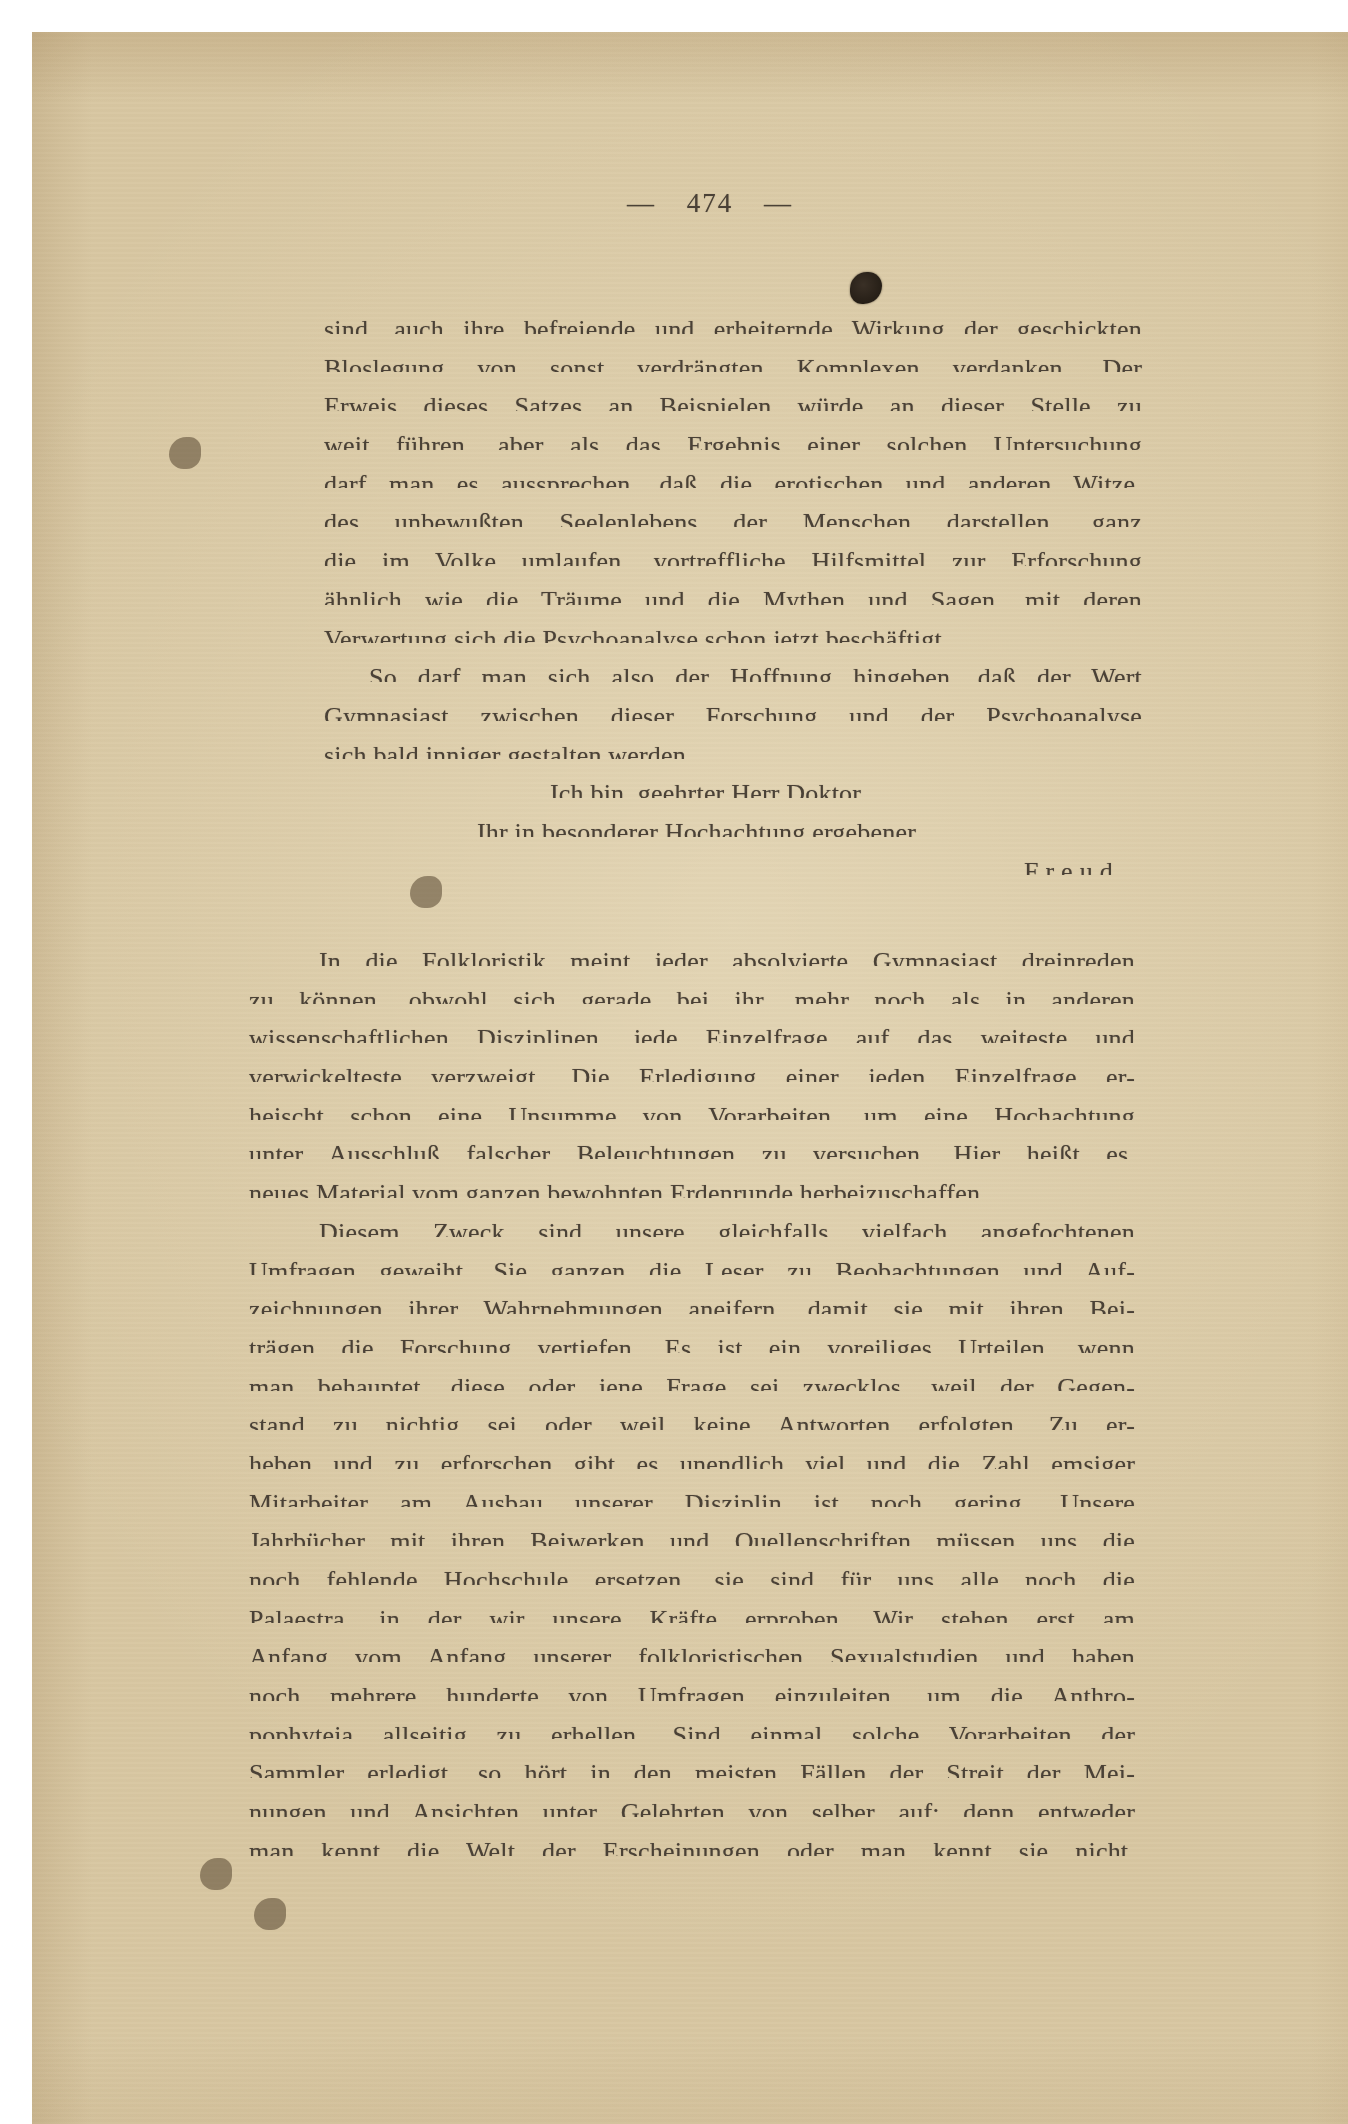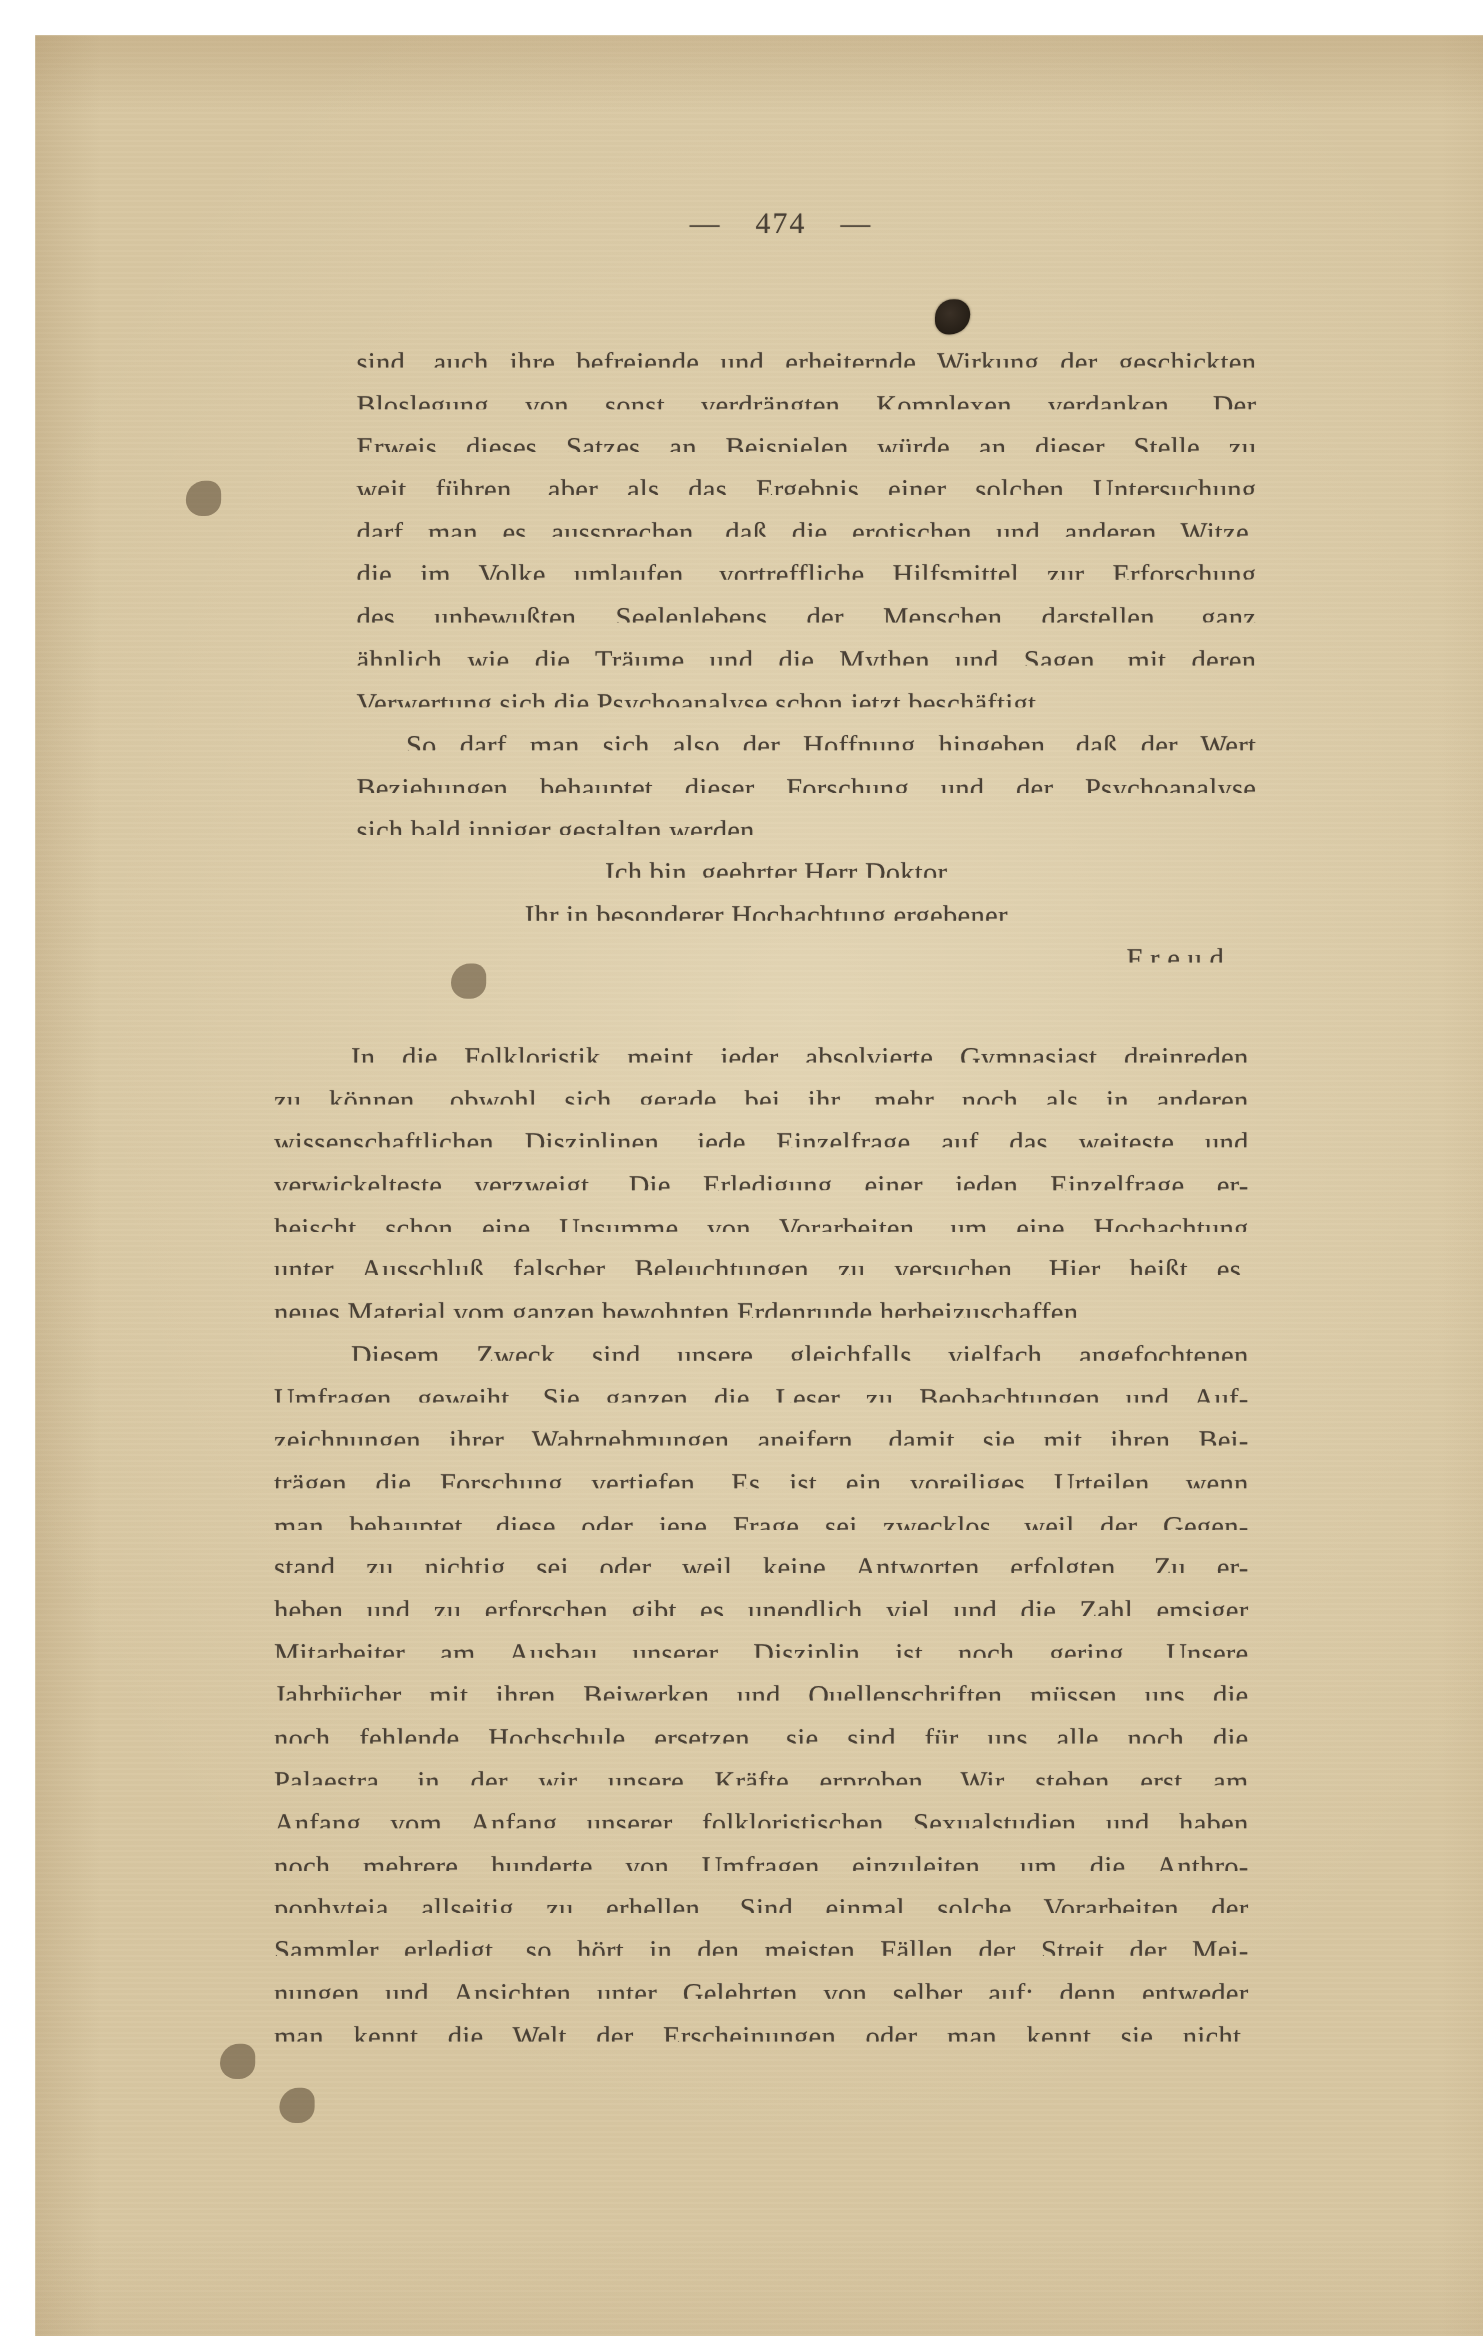--- a/index.html
+++ b/index.html
@@ -87,26 +87,26 @@
 
 <div class="page">
   <div class="page-number">— 474 —</div>
 
   <div class="text-block letter-block">
       <div class="line j">sind, auch ihre befreiende und erheiternde Wirkung der geschickten</div>
       <div class="line j">Bloslegung von sonst verdrängten Komplexen verdanken. Der</div>
       <div class="line j">Erweis dieses Satzes an Beispielen würde an dieser Stelle zu</div>
       <div class="line j">weit führen, aber als das Ergebnis einer solchen Untersuchung</div>
       <div class="line j">darf man es aussprechen, daß die erotischen und anderen Witze,</div>
+      <div class="line j">des unbewußten Seelenlebens der Menschen darstellen, ganz</div>
       <div class="line j">die im Volke umlaufen, vortreffliche Hilfsmittel zur Erforschung</div>
-      <div class="line j">des unbewußten Seelenlebens der Menschen darstellen, ganz</div>
       <div class="line j">ähnlich wie die Träume und die Mythen und Sagen, mit deren</div>
       <div class="line">Verwertung sich die Psychoanalyse schon jetzt beschäftigt.</div>
       <div class="line j" style="text-indent: 45px;">So darf man sich also der Hoffnung hingeben, daß der Wert</div>
-      <div class="line j">Beziehungen behauptet dieser Forschung und der Psychoanalyse</div>
+      <div class="line j">Gymnasiast zwischen dieser Forschung und der Psychoanalyse</div>
       <div class="line">sich bald inniger gestalten werden.</div>
       <div class="line" style="text-indent: 226px;">Ich bin, geehrter Herr Doktor,</div>
       <div class="line" style="text-indent: 153px;">Ihr in besonderer Hochachtung ergebener</div>
       <div class="line spaced" style="text-indent: 700px;">Freud.</div>
     </div>
 
   <div class="text-block commentary-block">
       <div class="line j" style="text-indent: 70px;">In die Folkloristik meint jeder absolvierte Gymnasiast dreinreden</div>
       <div class="line j">zu können, obwohl sich gerade bei ihr, mehr noch als in anderen</div>
       <div class="line j">wissenschaftlichen Disziplinen, jede Einzelfrage auf das weiteste und</div>

